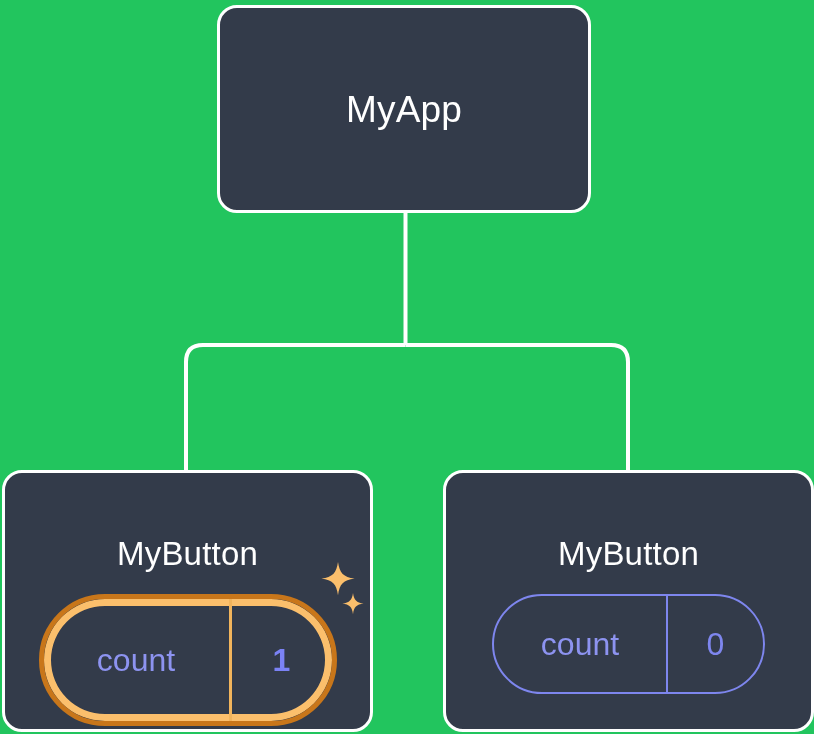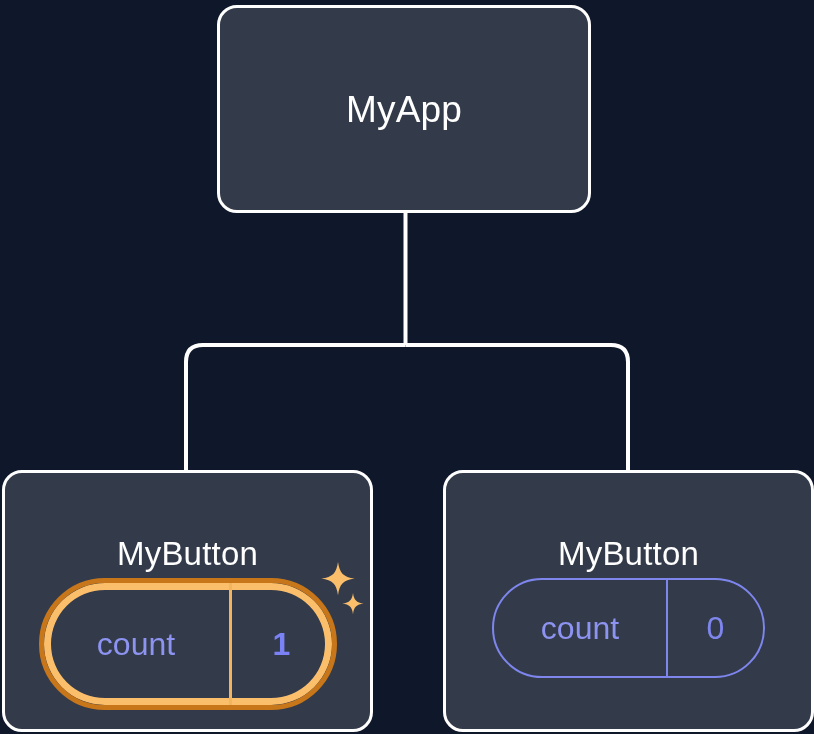--- a/index.html
+++ b/index.html
@@ -8,21 +8,21 @@
     background: #4c6770;
   }
   body {
     font-family: "Liberation Sans", sans-serif;
   }
   #stage {
     position: relative;
     width: 814px;
     height: 734px;
     overflow: hidden;
-    background: #0f172a;
+    background: #22c55e;
   }
 
   
   #connectors {
     position: absolute;
     left: 0;
     top: 0;
     width: 814px;
     height: 734px;
     z-index: 1;
@@ -73,21 +73,21 @@
     height: 262px;
   }
   .child-card .card-title {
     margin-top: 64px;
     font-size: 33px;
   }
 
   
   .pill-wrap {
     position: relative;
-    margin-top: 8px;
+    margin-top: 24px;
     display: flex;
     align-items: center;
     justify-content: center;
     width: 100%;
   }
   .pill {
     box-sizing: border-box;
     display: flex;
     align-items: stretch;
     border-radius: 999px;

